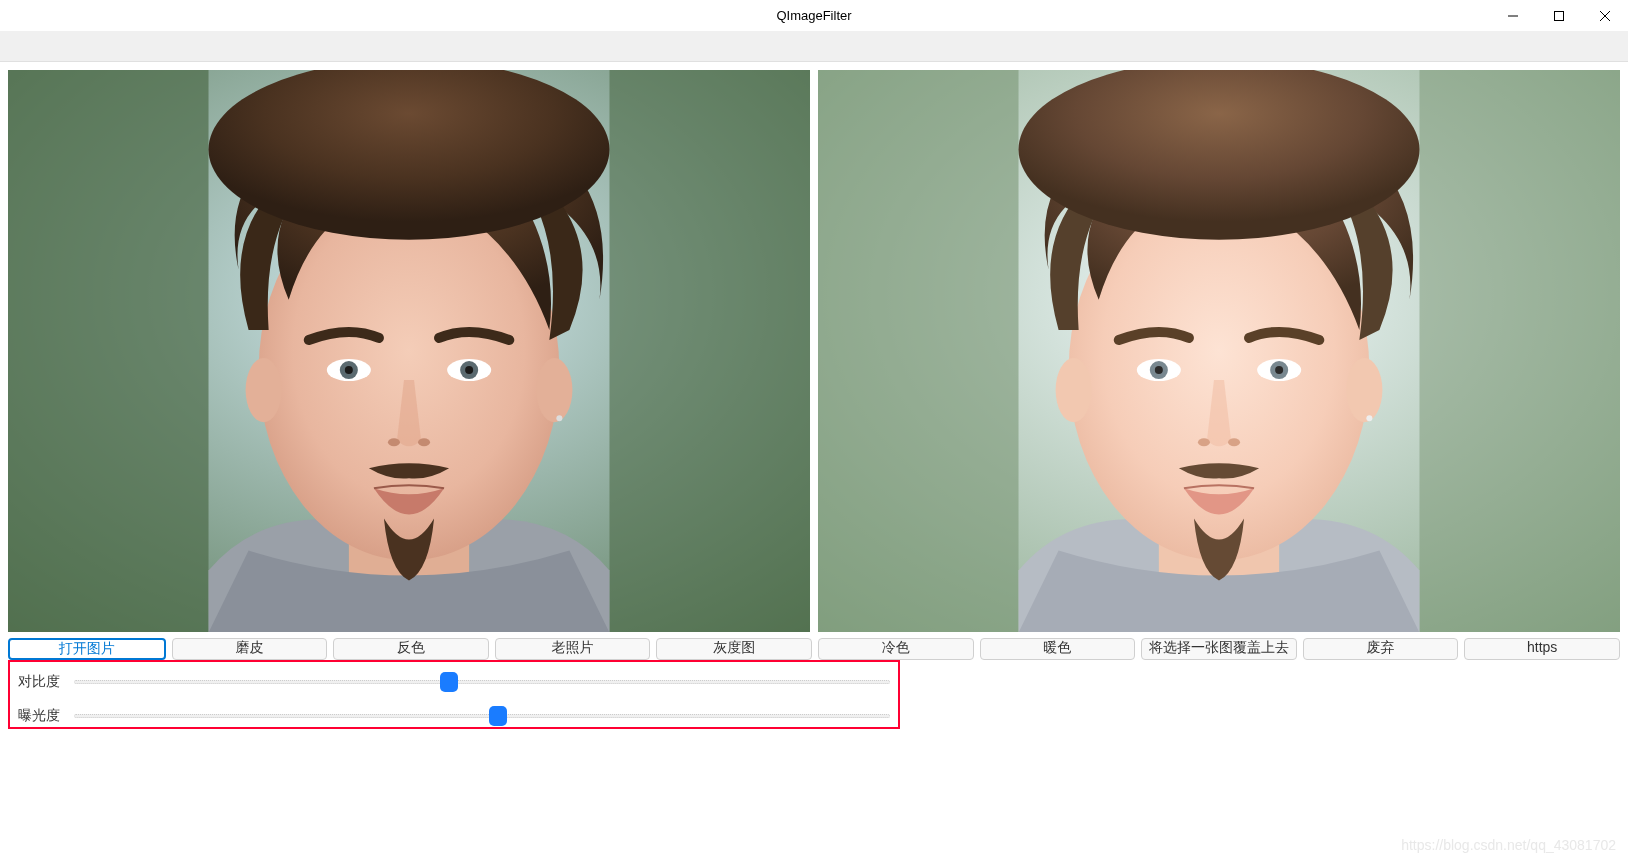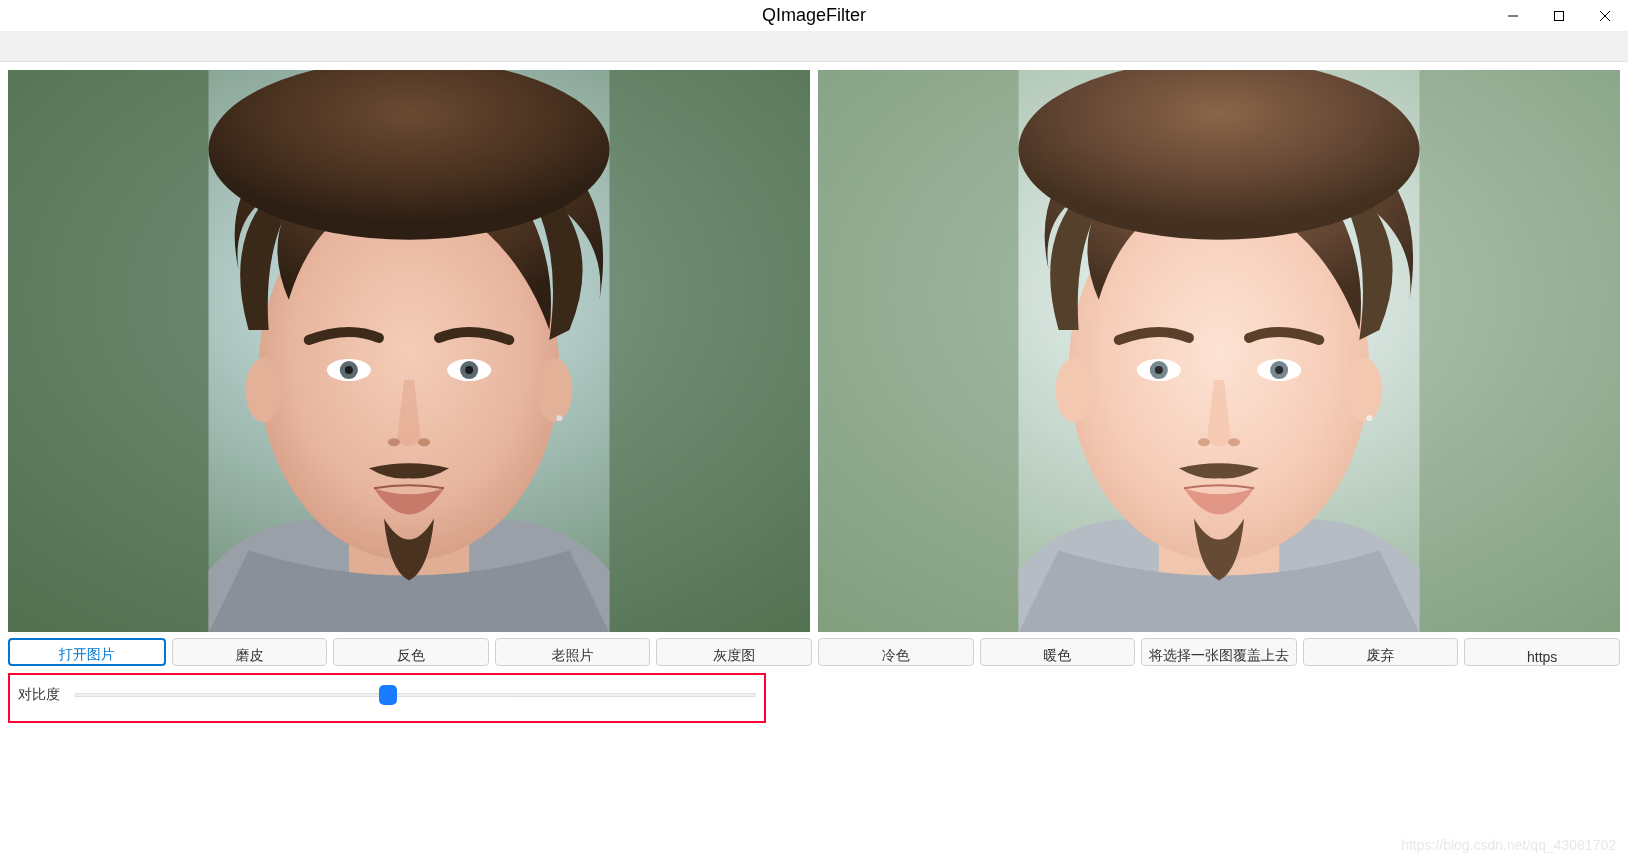--- a/index.html
+++ b/index.html
@@ -18,21 +18,21 @@
     .titlebar {
       height: 32px;
       display: flex;
       align-items: center;
       justify-content: center;
       position: relative;
       background: #ffffff;
       border-bottom: 1px solid #f0f0f0;
     }
     .titlebar-title {
-      font-size: 18px;
+      font-size: 13px;
       color: #000;
     }
     .titlebar-controls {
       position: absolute;
       right: 0;
       top: 0;
       display: flex;
       height: 100%;
     }
     .titlebar-btn {
@@ -71,41 +71,41 @@
       height: 100%;
       display: block;
     }
     .button-row {
       display: flex;
       gap: 6px;
       margin-top: 6px;
     }
     .qt-button {
       flex: 1;
-      height: 28px;
+      height: 22px;
       background: #f8f8f8;
       border: 1px solid #d0d0d0;
       border-radius: 4px;
       font-size: 14px;
       color: #333;
       cursor: pointer;
       display: flex;
-      align-items: flex-end;
+      align-items: flex-start;
       justify-content: center;
     }
     .qt-button.active {
       border: 2px solid #0078d4;
       background: #ffffff;
       color: #0078d4;
     }
     .sliders-box {
-      margin-top: 7px;
+      margin-top: 0;
       border: 2px solid #ff0033;
-      padding: 10px 8px 16px 8px;
-      width: 758px;
+      padding: 10px 8px 1px 8px;
+      width: 892px;
     }
     .slider-row {
       display: flex;
       align-items: center;
       gap: 10px;
       margin-bottom: 14px;
     }
     .slider-row:last-child {
       margin-bottom: 0;
     }
@@ -325,17 +325,24 @@
   </div>
 
   <div class="sliders-box">
     <div class="slider-row">
       <span class="slider-label">对比度</span>
       <div class="slider-track-wrap">
         <div class="slider-track"></div>
         <div class="slider-thumb" id="contrast-thumb" style="left: 46%;"></div>
       </div>
     </div>
+    <div class="slider-row">
+      <span class="slider-label">曝光度</span>
+      <div class="slider-track-wrap">
+        <div class="slider-track"></div>
+        <div class="slider-thumb" id="exposure-thumb" style="left: 52%;"></div>
+      </div>
+    </div>
   </div>
 
 </div>
 
 <div class="watermark">https://blog.csdn.net/qq_43081702</div>
 
 </body></html>

